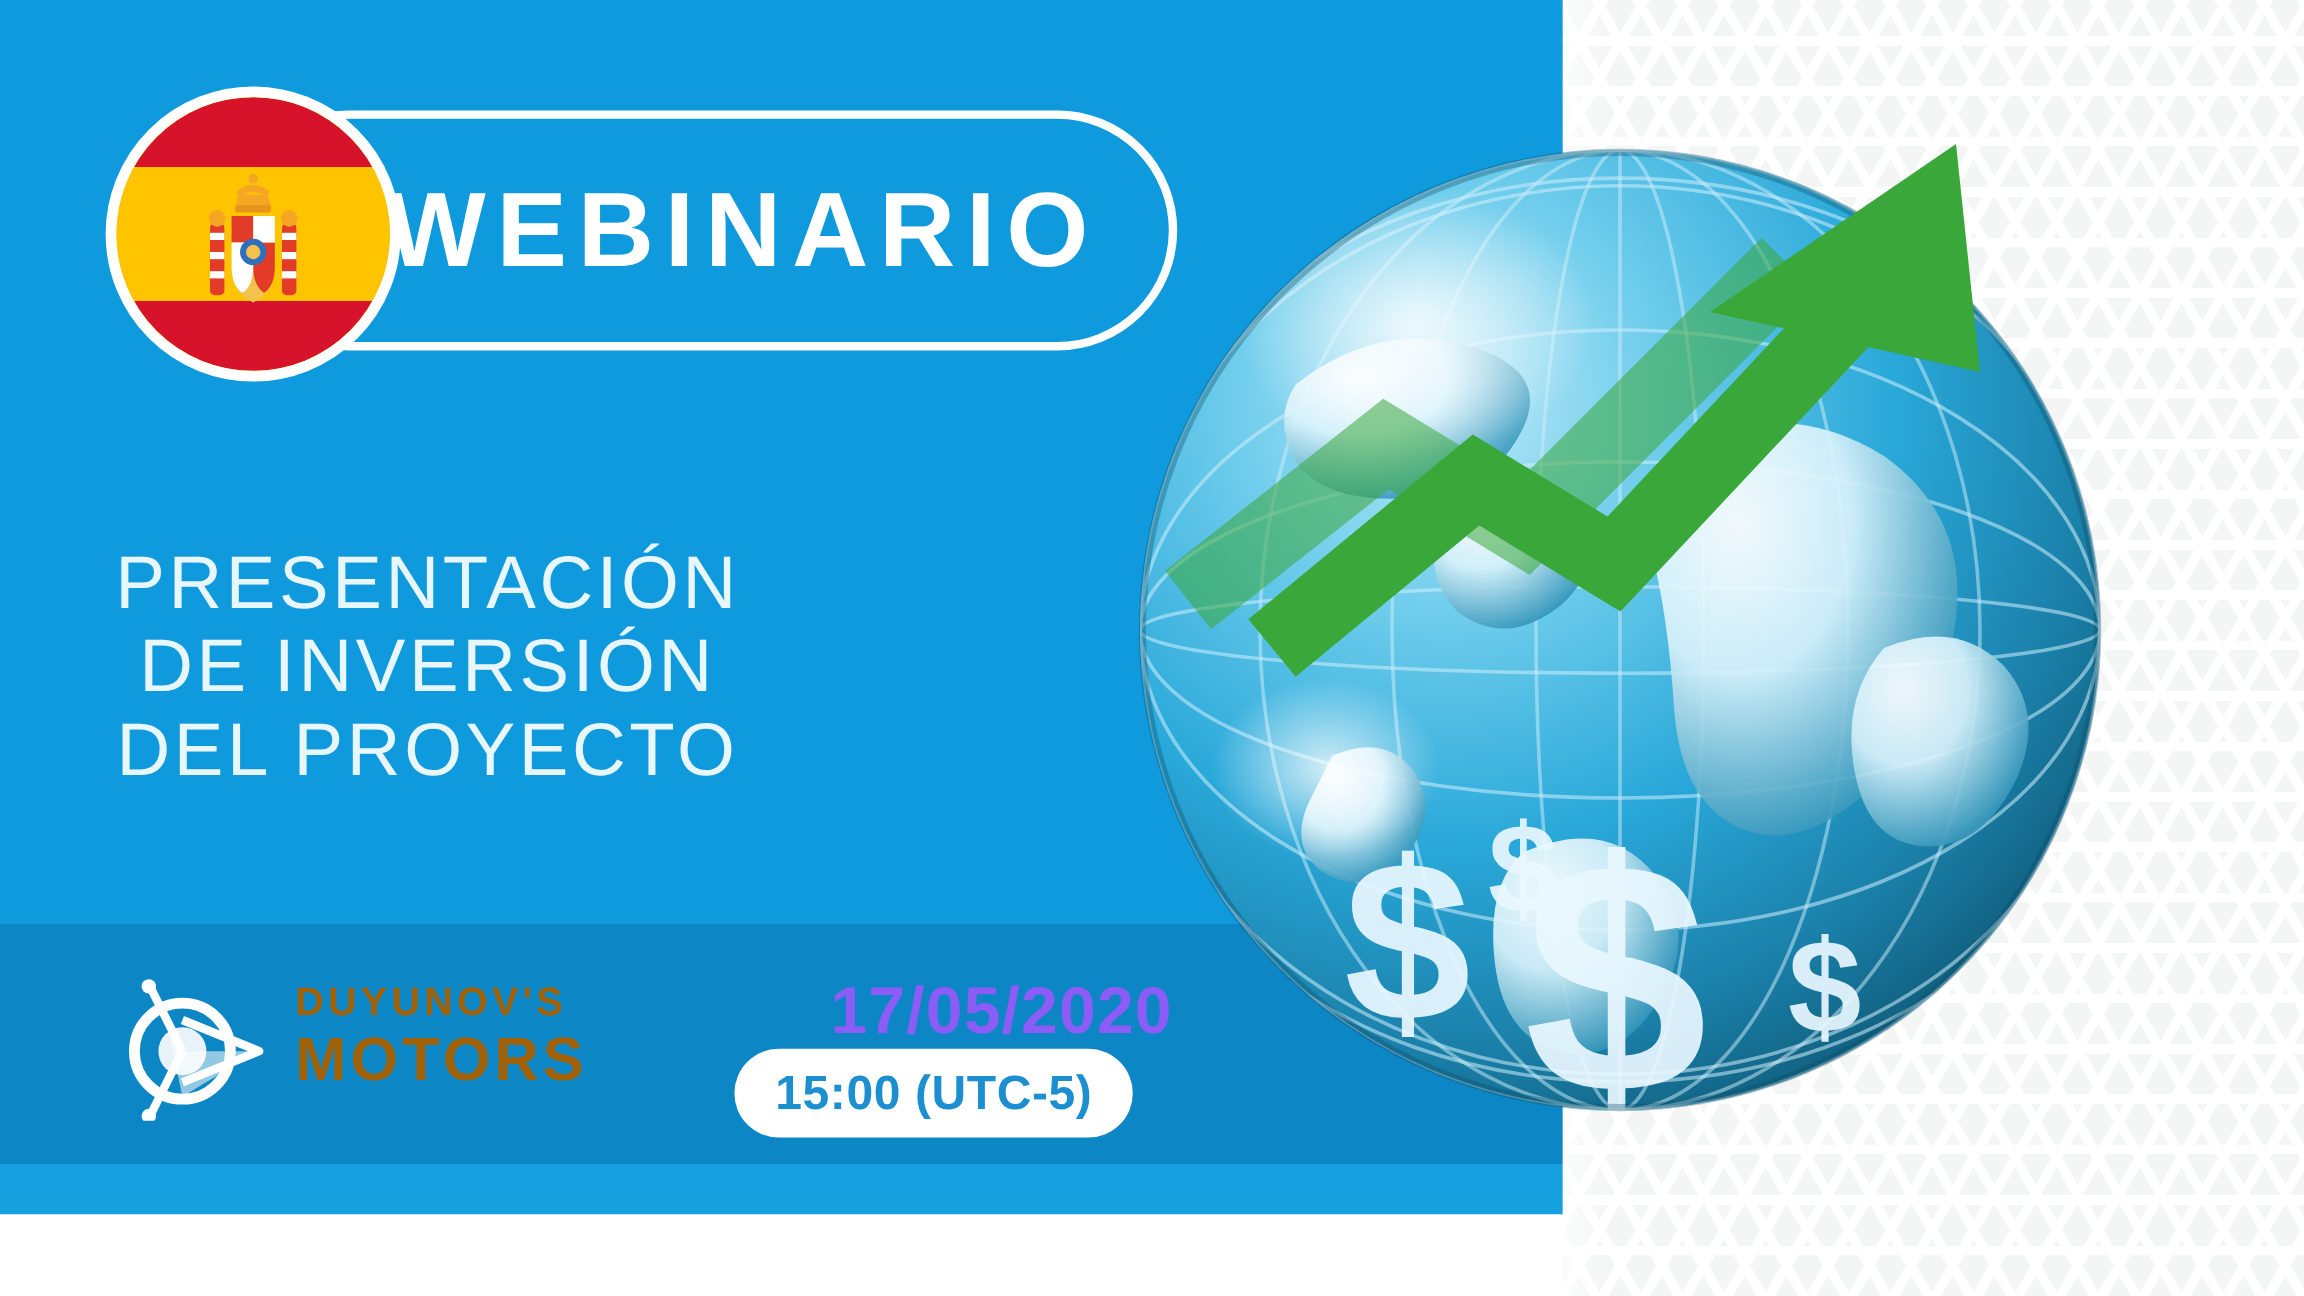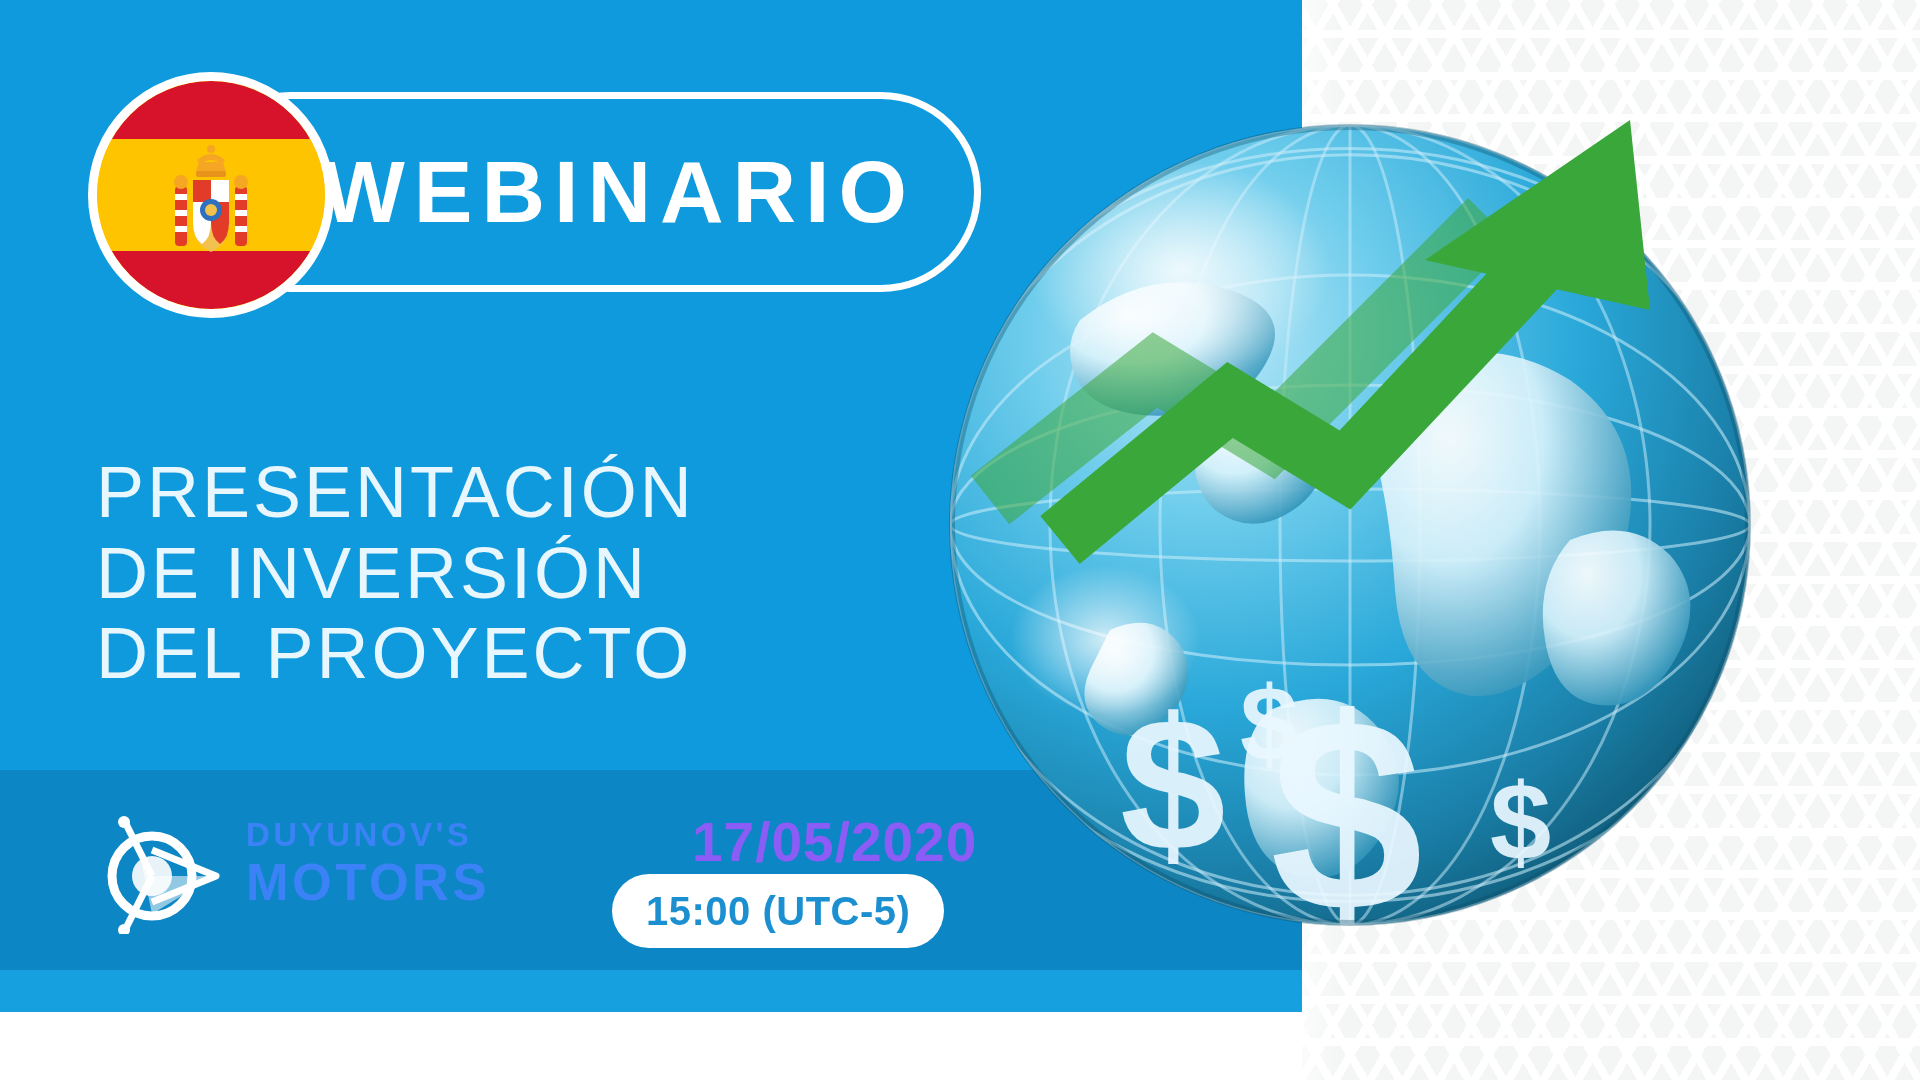--- a/index.html
+++ b/index.html
@@ -139,41 +139,42 @@
     width: 96px;
     height: 116px;
   }
 
   
   .headline {
     position: absolute;
     left: 96px;
     top: 452px;
     color: #e8f6fd;
-    font-size: 72px;
+    font-size: 62px;
     font-weight: 300;
     letter-spacing: 3px;
     line-height: 1.12;
     white-space: nowrap;
+    text-align: center;
   }
   .headline div { display: block; }
 
   
   .logo-mark {
     position: absolute;
     left: 96px;
     top: 806px;
     width: 128px;
     height: 128px;
   }
   .logo-text {
     position: absolute;
     left: 246px;
     top: 818px;
-    color: #3b82f6;
+    color: #a16207;
     line-height: 1;
   }
   .logo-text .l1 {
     font-size: 33px;
     font-weight: bold;
     letter-spacing: 3.5px;
     display: block;
     margin-bottom: 6px;
   }
   .logo-text .l2 {

